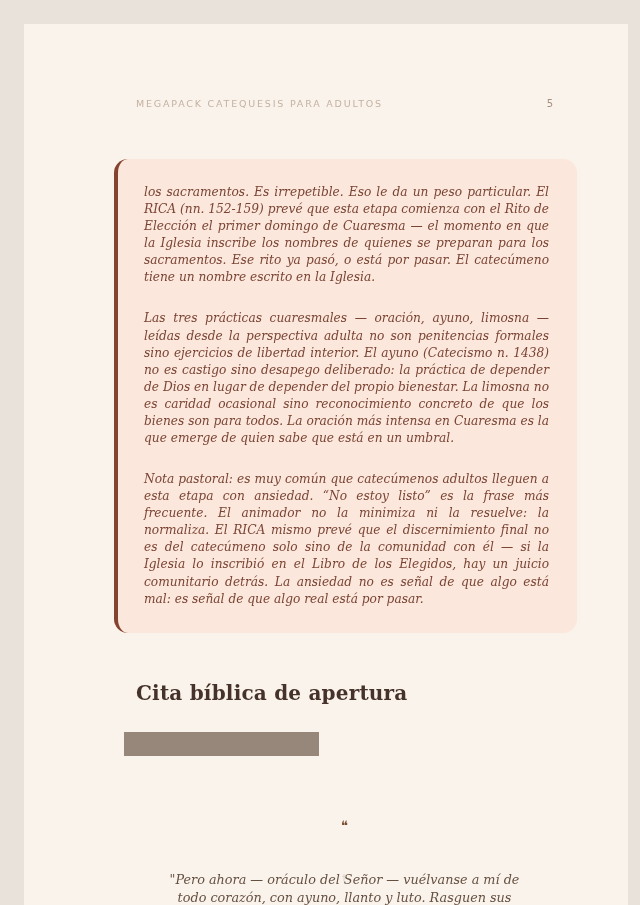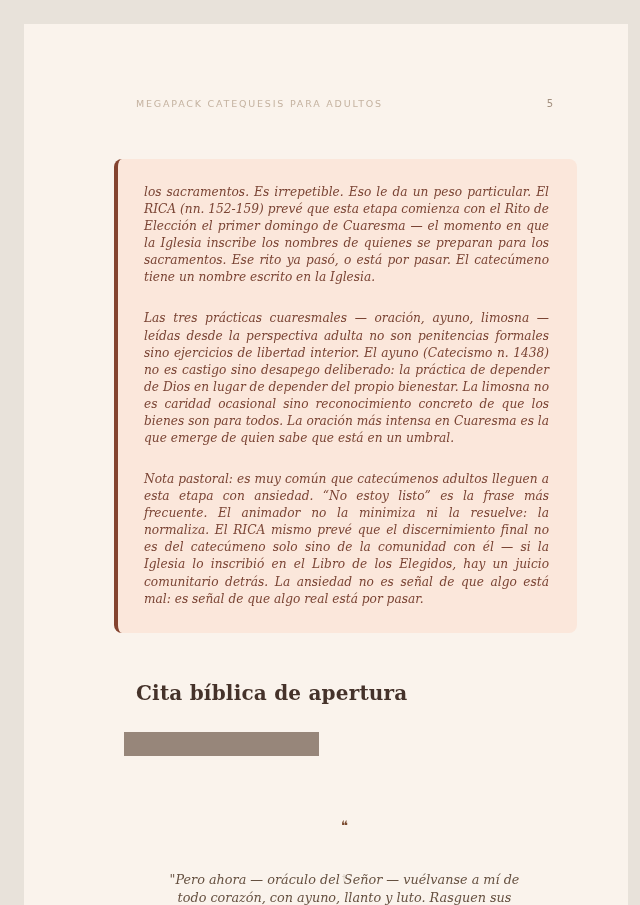--- a/index.html
+++ b/index.html
@@ -26,21 +26,21 @@
   }
   .page-number {
     font-family:"DejaVu Sans", "Liberation Sans", sans-serif;
     font-size:10px; color:#a3907f;
   }
 
   
   .callout {
     background:#fbe7db;
     border-left:4px solid #84432f;
-    border-radius:8px;
+    border-radius:14px;
     padding:13px 16px 13px 14px;
     margin-left:2px;
   }
   .callout p {
     font-style:italic;
     font-size:12.2px; line-height:1.4;
     color:#7a4434;
     text-align:justify;
   }
   .callout p + p { margin-top:0; }

